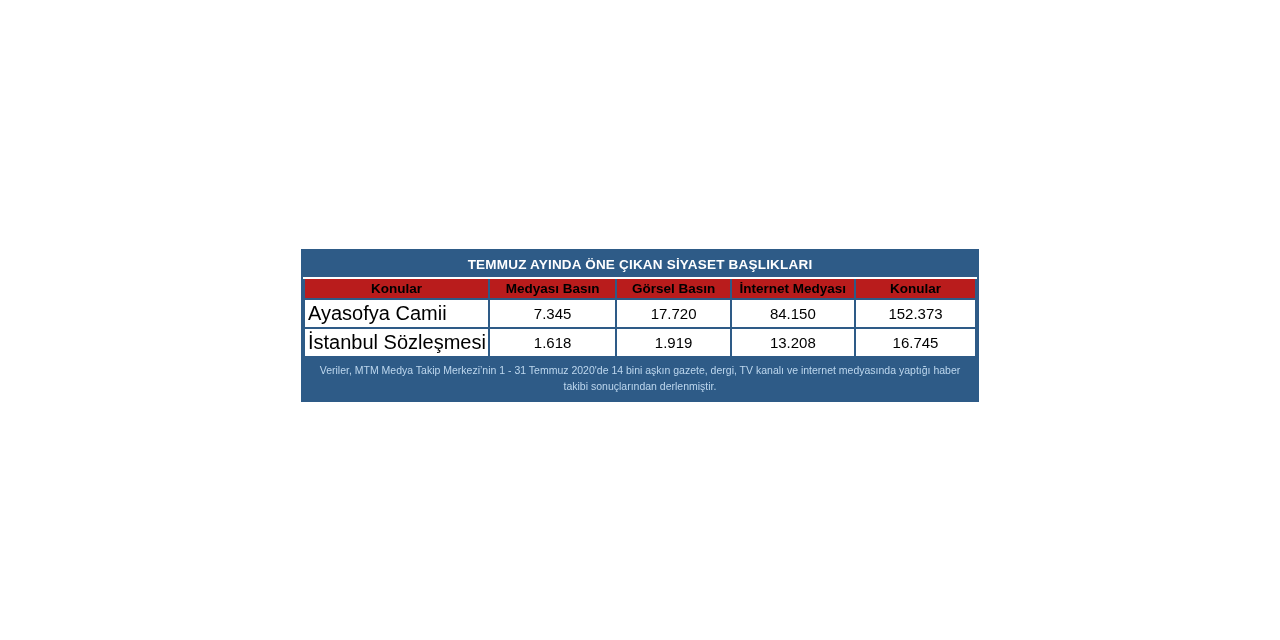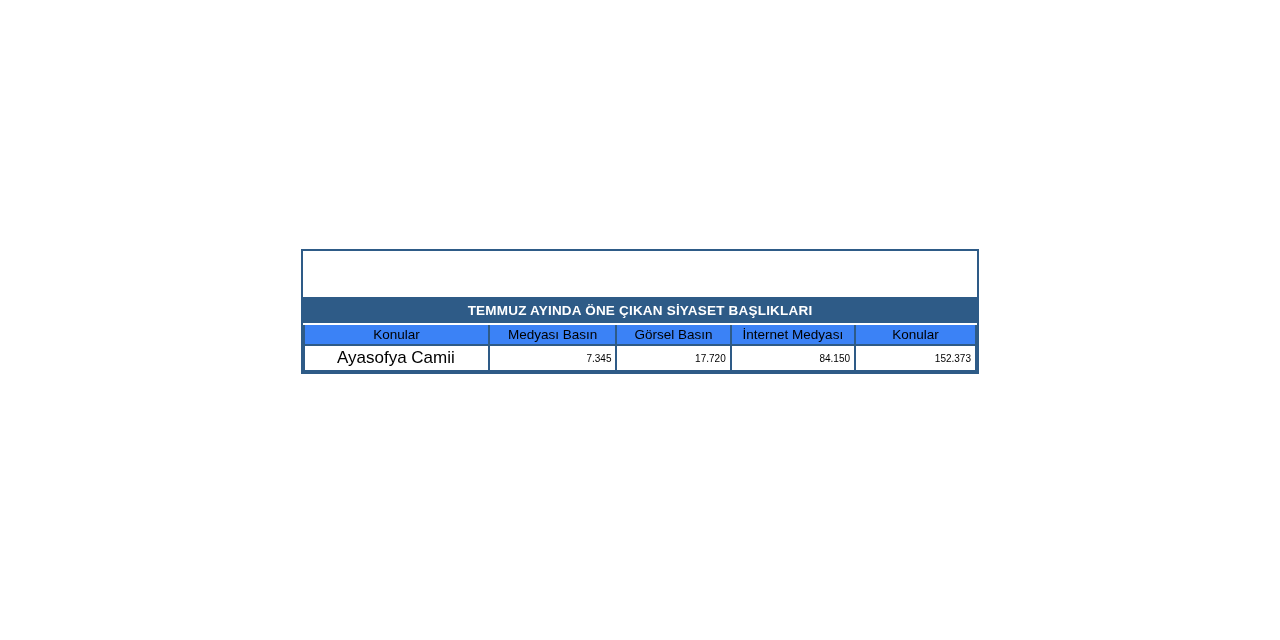--- a/index.html
+++ b/index.html
@@ -26,57 +26,56 @@
   }
   .tbl-title {
     background: #2E5B87;
     color: #ffffff;
     font-weight: bold;
     font-size: 13.5px;
     letter-spacing: 0.2px;
     text-align: center;
     padding: 6px 0 5px 0;
     border-bottom: 2px solid #ffffff;
-    margin-top: 46px;
   }
   table.data {
     width: 100%;
     border-collapse: collapse;
     table-layout: fixed;
   }
   table.data col.c0 { width: 27.5%; }
   table.data col.c1 { width: 19.0%; }
   table.data col.c2 { width: 17.0%; }
   table.data col.c3 { width: 18.5%; }
   table.data col.c4 { width: 18.0%; }
   table.data th {
-    background: #3b82f6;
+    background: #b91c1c;
     color: #000000;
     border: 2px solid #2E5B87;
     border-top: none;
     font-size: 13.5px;
-    font-weight: normal;
+    font-weight: bold;
     text-align: center;
     padding: 2px 4px;
     overflow: hidden;
     white-space: nowrap;
   }
   table.data td {
     background: #ffffff;
     color: #000000;
     border: 2px solid #2E5B87;
-    font-size: 10px;
-    text-align: right;
+    font-size: 15px;
+    text-align: center;
     padding: 2px 4px;
     overflow: hidden;
     white-space: nowrap;
   }
   table.data td.konu {
-    text-align: center;
-    font-size: 17px;
+    text-align: left;
+    font-size: 20px;
     padding-left: 3px;
   }
   .tbl-footnote {
     background: #2E5B87;
     color: #BDD7EE;
     font-size: 10.5px;
     text-align: center;
     line-height: 1.55;
     padding: 4px 16px 5px 16px;
   }
@@ -108,19 +107,27 @@
         </tr>
       </thead>
       <tbody>
         <tr>
           <td class="konu">Ayasofya Camii</td>
           <td>7.345</td>
           <td>17.720</td>
           <td>84.150</td>
           <td>152.373</td>
         </tr>
+        <tr>
+          <td class="konu">İstanbul Sözleşmesi</td>
+          <td>1.618</td>
+          <td>1.919</td>
+          <td>13.208</td>
+          <td>16.745</td>
+        </tr>
       </tbody>
     </table>
 
+    <div class="tbl-footnote">Veriler, MTM Medya Takip Merkezi’nin 1 - 31 Temmuz 2020'de 14 bini aşkın gazete, dergi, TV kanalı ve internet medyasında yaptığı haber takibi sonuçlarından derlenmiştir.</div>
 
   </div>
 
 </div>
 
 </body></html>

